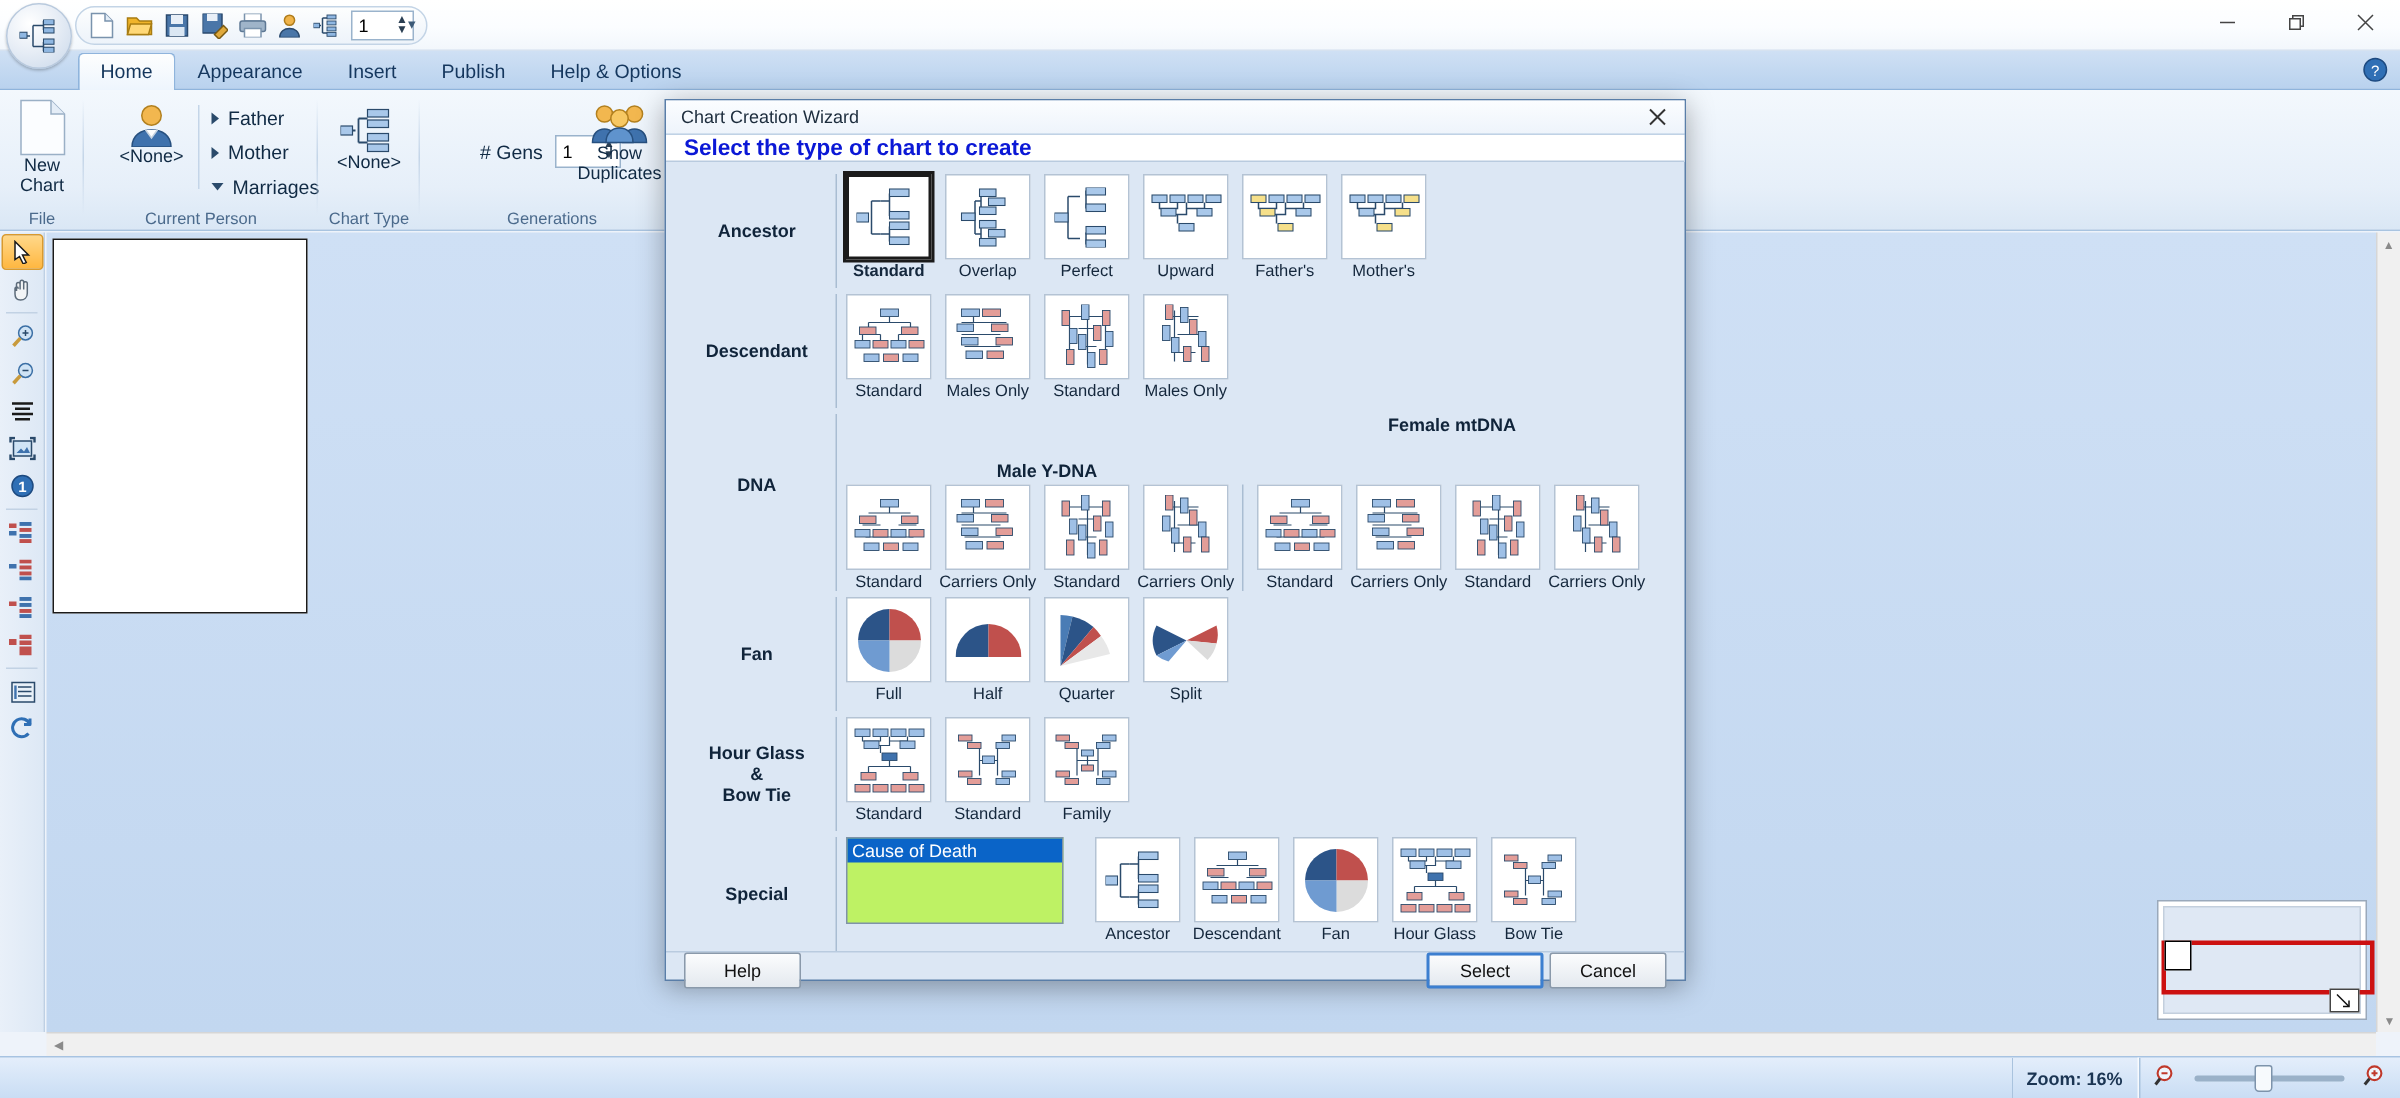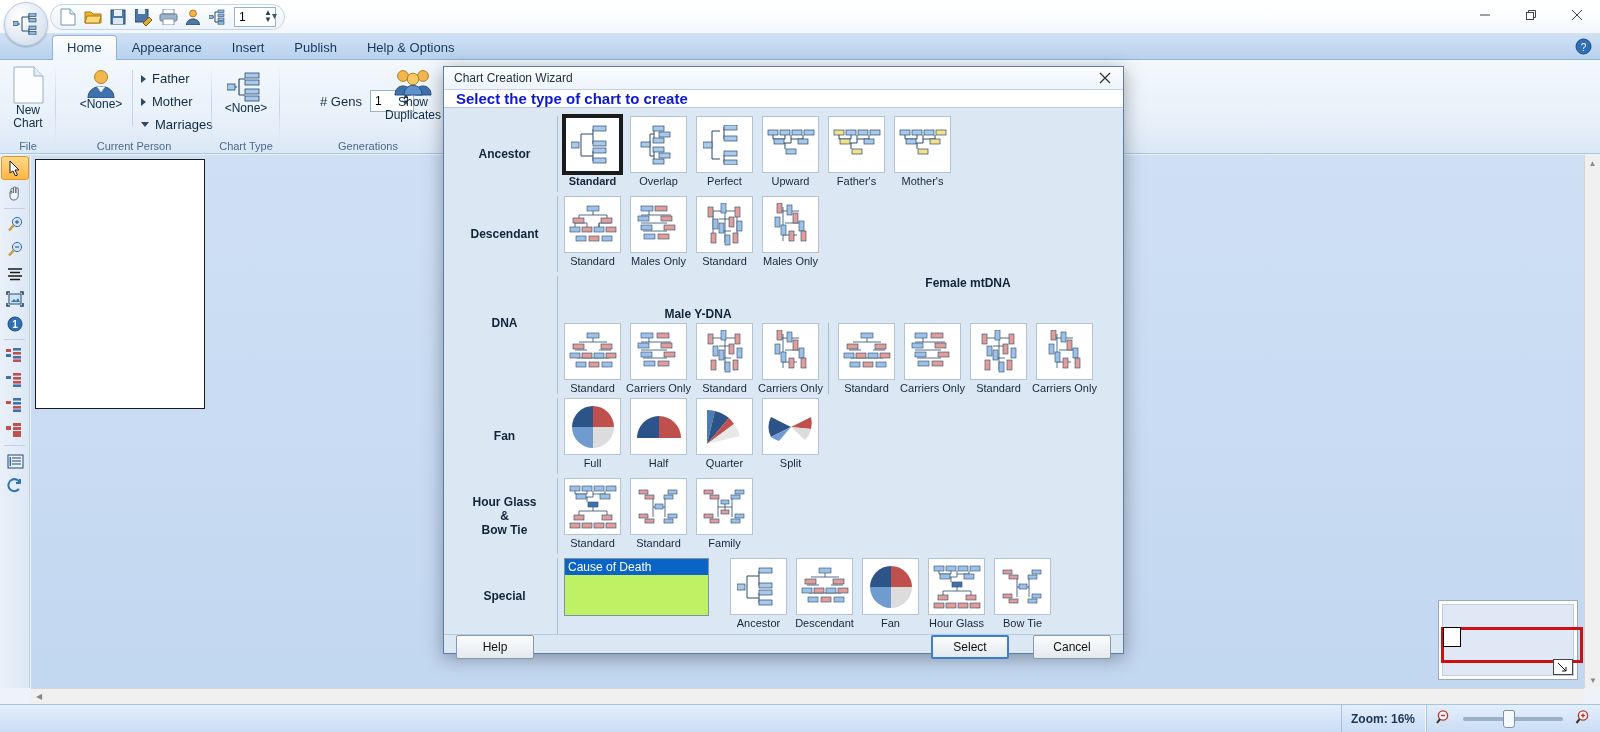--- a/index.html
+++ b/index.html
@@ -147,21 +147,21 @@
   .dlg-title .t{ font-size:12px; color:#1c2c3c; flex:1; }
   .dlg-x{ width:24px;height:22px;display:flex;align-items:center;justify-content:center;cursor:pointer;color:#333;}
   .dlg-head{
     height:44px; background:#fff; border-bottom:1px solid #b9cbdf;
     display:flex; align-items:center; padding-left:12px;
   }
   .dlg-head h1{ font-size:15px; font-weight:bold; color:#0b18d6; }
   .dlg-body{ flex:1; position:relative; padding:6px 8px 0 8px; }
   .dlg-foot{
     height:42px; border-top:1px solid #b9cbdf; display:flex; align-items:center;
-    padding:0 12px; gap:24px;
+    padding:0 12px; gap:4px;
   }
   .btn{
     min-width:78px; height:24px; font-size:12px; font-family:"Liberation Sans",sans-serif;
     background:linear-gradient(to bottom,#fbfcfd,#e4e9ef);
     border:1px solid #8a99aa; border-radius:2px; cursor:pointer; color:#111;
   }
   .btn.focus{ border:2px solid #3c7fd0; }
   .spacer{ flex:1; }
 
   

